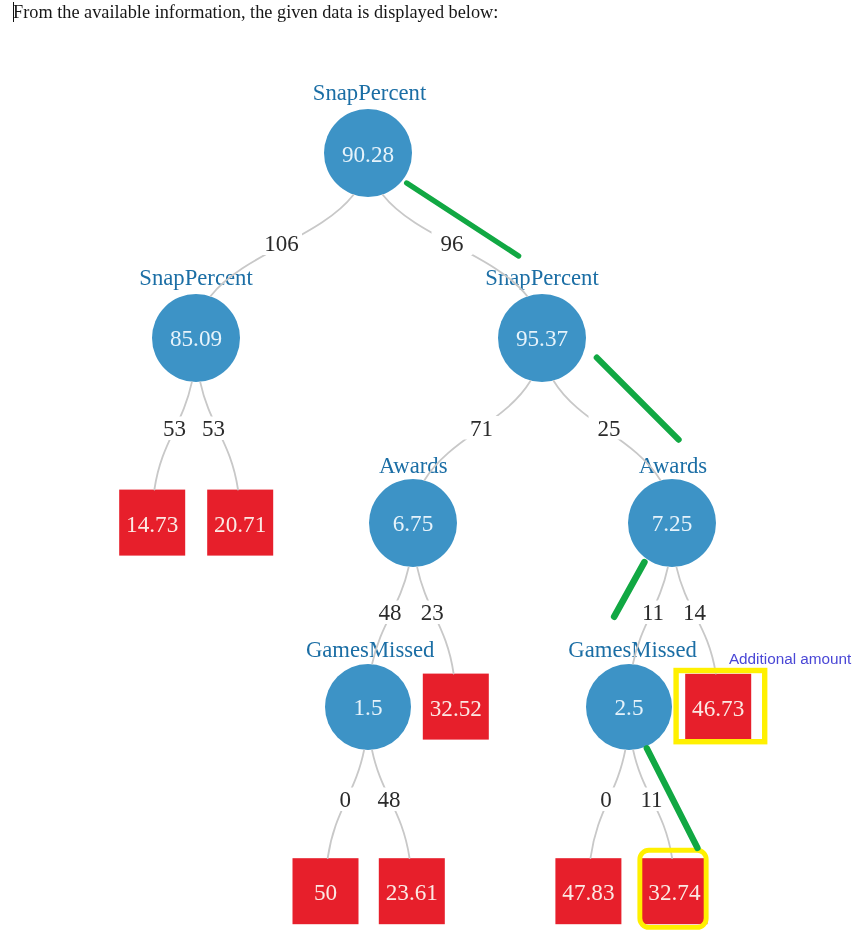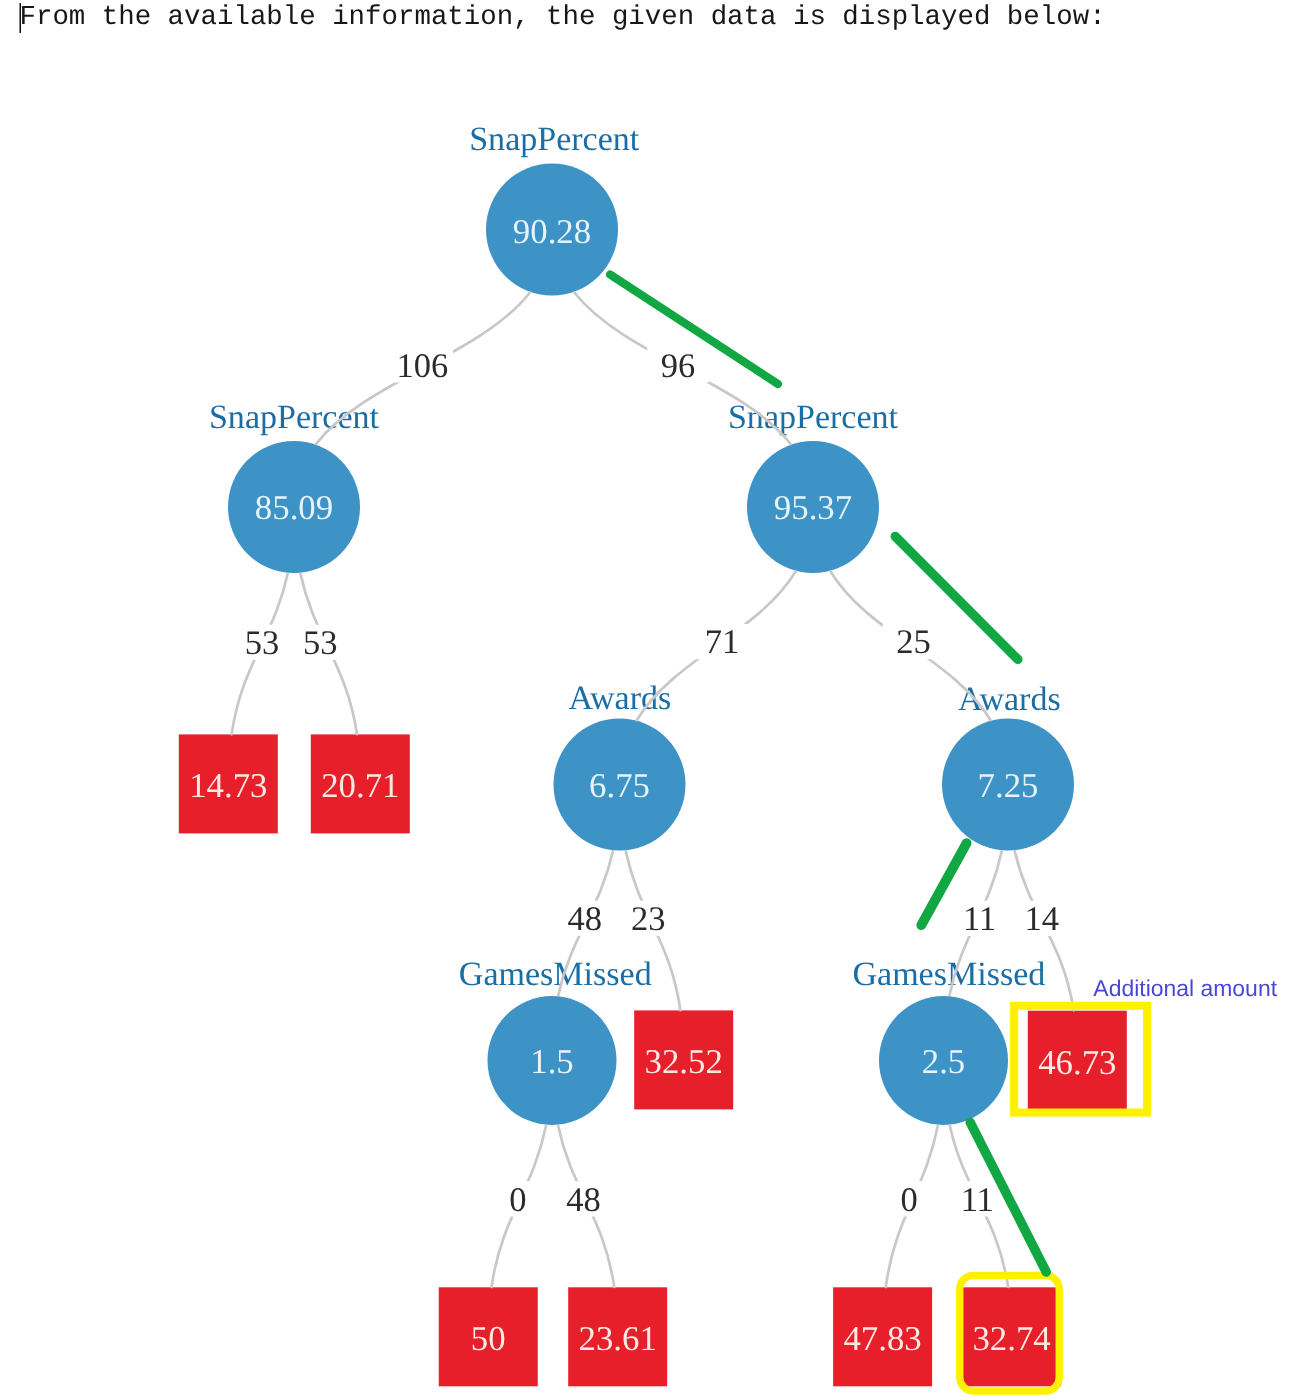--- a/index.html
+++ b/index.html
@@ -1,19 +1,19 @@
 <!DOCTYPE html>
 <html><head>
 <meta charset="utf-8">
 <style>
   html,body{margin:0;padding:0;}
   body{width:868px;height:933px;background:#ffffff;overflow:hidden;position:relative;
        font-family:"Liberation Serif",serif;-webkit-font-smoothing:antialiased;}
   #caption{position:absolute;left:13px;top:2.3px;font-size:18.3px;color:#171717;white-space:nowrap;
-           font-family:Liberation Mono, monospace;transform:translateZ(0);}
+           font-family:Liberation Serif, serif;transform:translateZ(0);}
   #caret{position:absolute;left:13px;top:1.7px;width:1.3px;height:20px;background:#111111;}
   svg#tree{position:absolute;left:0;top:0;width:868px;height:933px;transform:translateZ(0);}
   #tree text{dominant-baseline:alphabetic;}
   .node-value,.leaf-value{font-size:23.2px;text-anchor:middle;}
   .node-label{font-size:22.7px;text-anchor:middle;}
   .edge-label{font-size:23px;text-anchor:middle;}
   .tree-edge{stroke-width:1.8;stroke-linecap:round;}
   .marker-line{stroke-linecap:round;}
   .annot-label{font-family:"Liberation Sans",sans-serif;font-size:15.3px;}
 </style>

